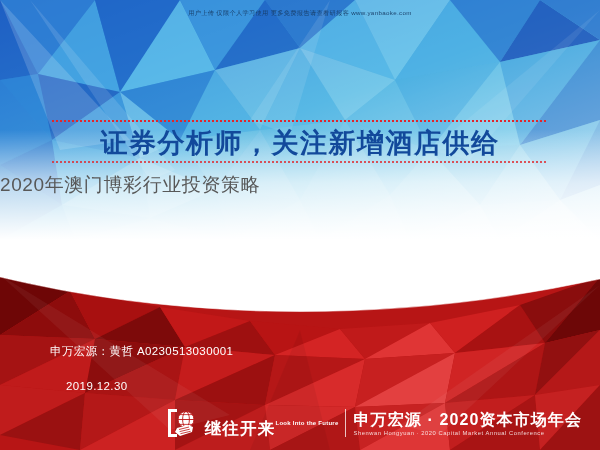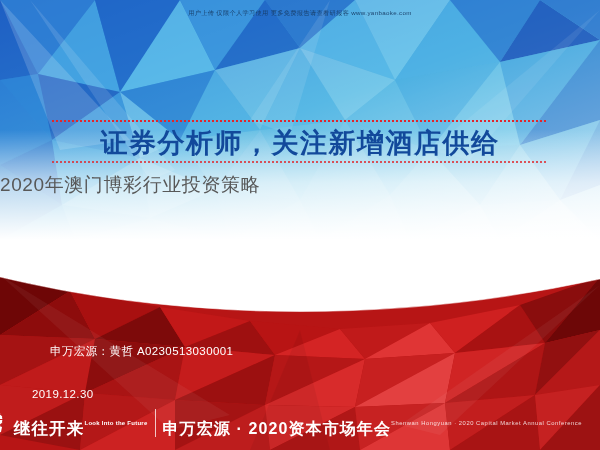--- a/index.html
+++ b/index.html
@@ -114,27 +114,26 @@
     position: absolute;
     left: 50px; top: 344px;
     z-index: 16;
     font-size: 11.5px;
     color: #ffffff;
     letter-spacing: 0.4px;
     white-space: nowrap;
   }
   .date-line {
     position: absolute;
-    left: 32px; top: 380px;
+    left: 66px; top: 380px;
     z-index: 16;
     font-size: 11.5px;
     color: #ffffff;
     letter-spacing: 0.4px;
     white-space: nowrap;
-    margin-top: 8px;
   }
 
   
   .brand {
     position: absolute;
     right: 18px;
     bottom: 12px;
     z-index: 18;
     display: flex;
     align-items: flex-end;
@@ -171,21 +170,21 @@
   }
   .brand-divider {
     width: 1px;
     height: 28px;
     background: rgba(255,255,255,0.75);
     margin: 0 7px 1px 0;
     flex: 0 0 auto;
   }
   .brand-conf {
     display: flex;
-    flex-direction: row;
+    flex-direction: column;
     justify-content: flex-end;
   }
   .brand-conf-cn {
     font-size: 16px;
     font-weight: bold;
     color: #ffffff;
     letter-spacing: 1.1px;
     line-height: 19px;
     white-space: nowrap;
   }

